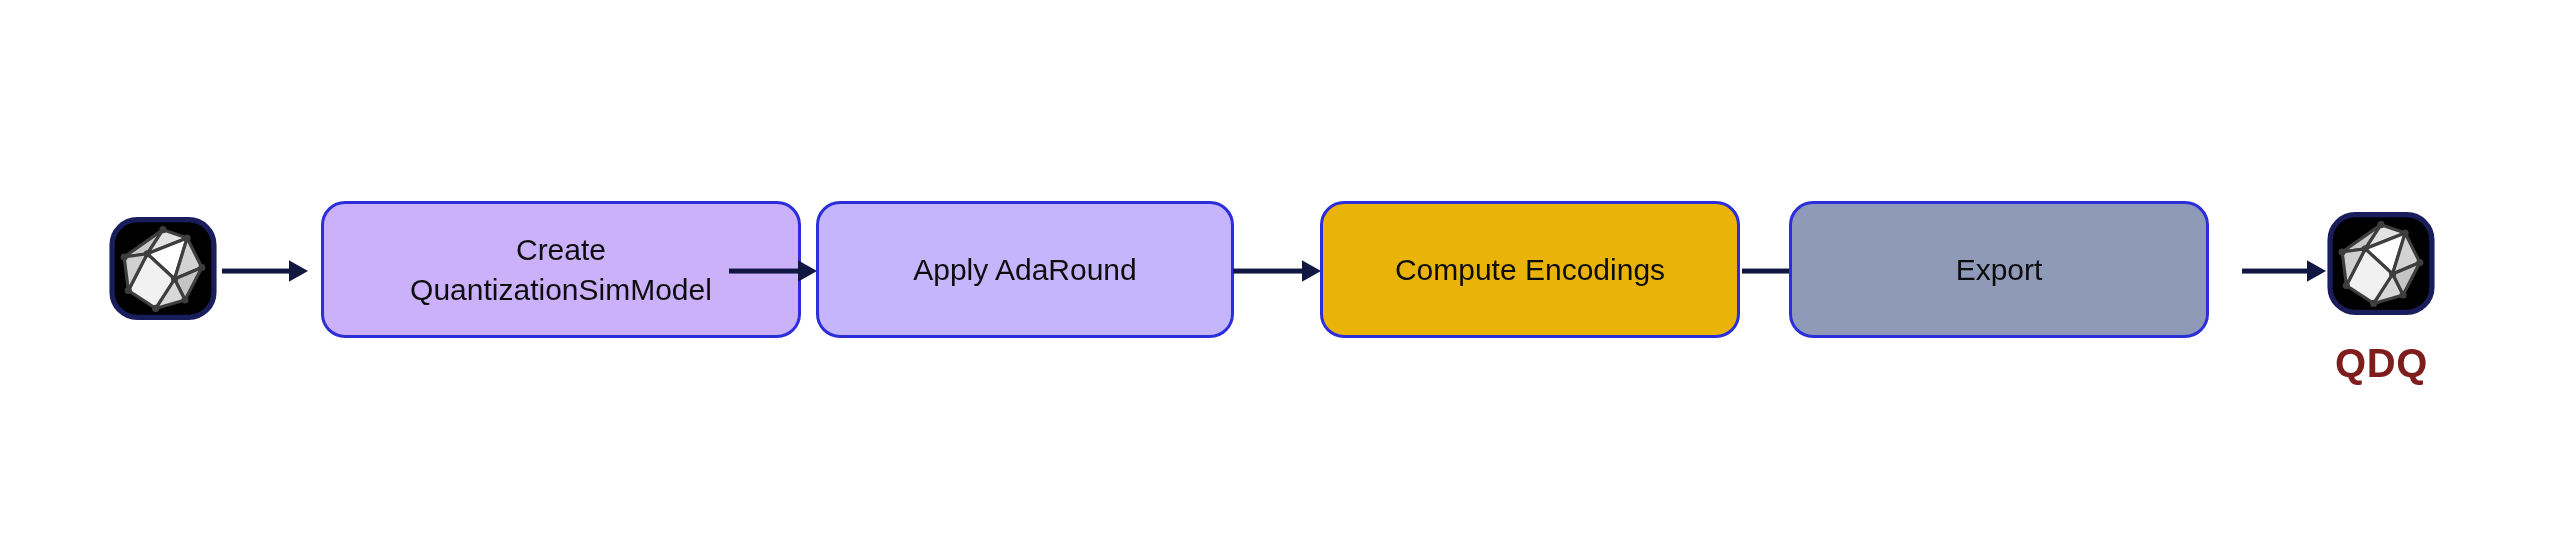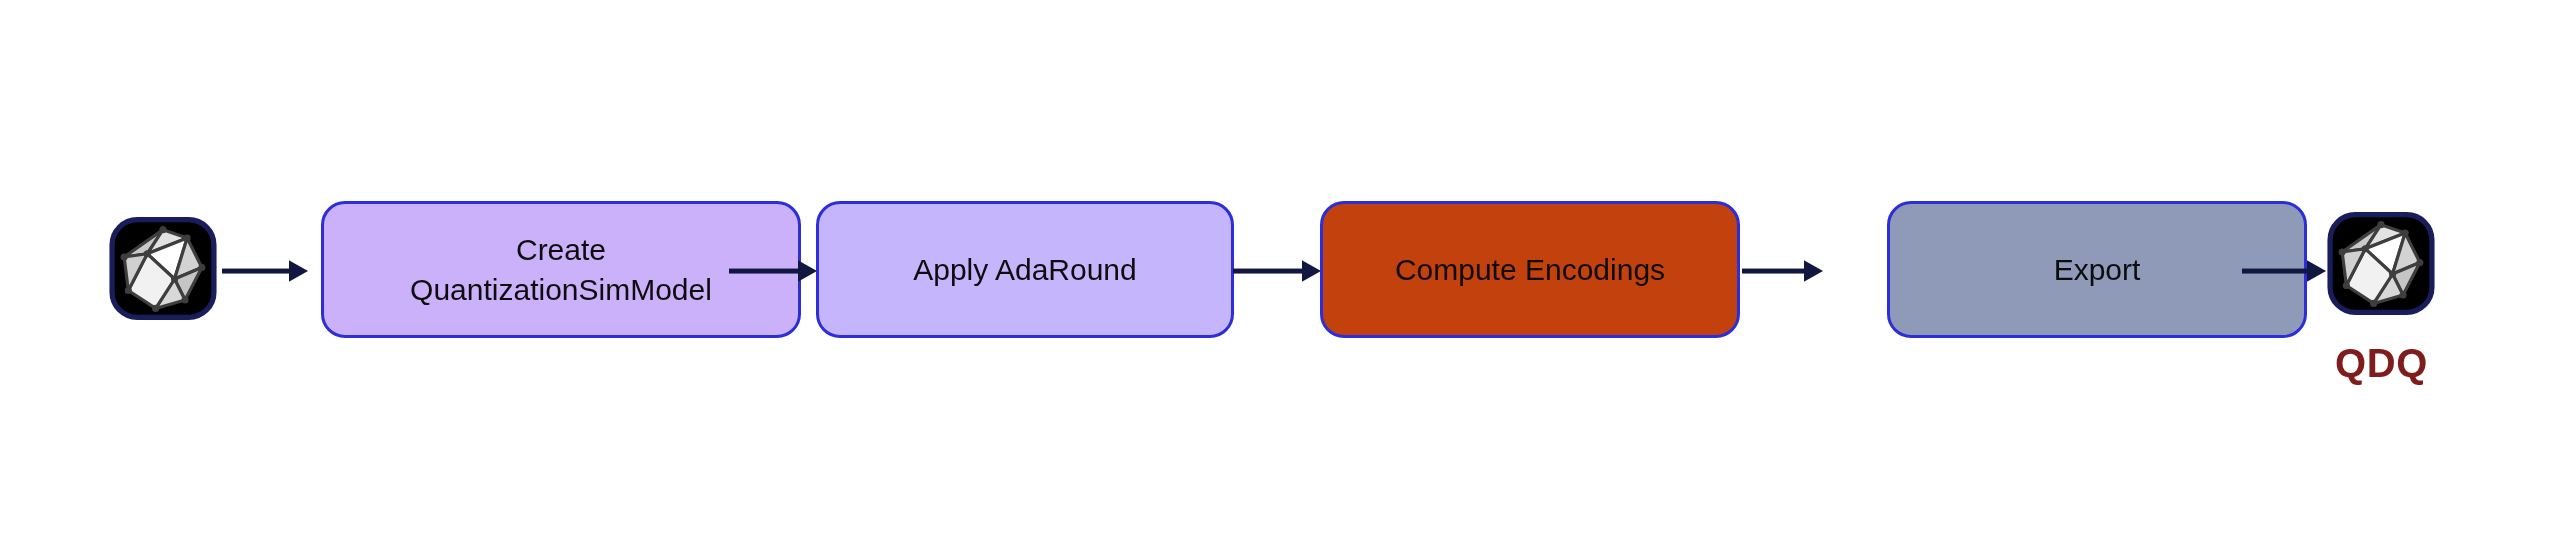--- a/index.html
+++ b/index.html
@@ -40,21 +40,21 @@
     justify-content: center;
     text-align: center;
     font-size: 30px;
     line-height: 40px;
     color: #0d0d0d;
   }
   .step .line { display: block; }
   #step-0 { left: 321px;  width: 480px; }
   #step-1 { left: 816px; width: 418px; }
   #step-2 { left: 1320px; width: 420px; }
-  #step-3 { left: 1887px; width: 420px; }
+  #step-3 { left: 1789px; width: 420px; }
 
   
   .arrow { position: absolute; top: 259px; height: 24px; }
   .arrow-shaft {
     position: absolute;
     left: 0; right: 16.7px;
     top: 50%; height: 4.9px;
     transform: translateY(-50%);
   }
   .arrow-head {
@@ -134,21 +134,21 @@
 
   <div class="step" id="step-1" style="background-color: #c4b5fd;">
     <span class="line">Apply AdaRound</span>
   </div>
 
   <div class="arrow" id="arrow-2">
     <div class="arrow-shaft" style="background-color: rgb(17, 23, 65);"></div>
     <div class="arrow-head" style="background-color: rgb(17, 23, 65);"></div>
   </div>
 
-  <div class="step" id="step-2" style="background-color: #c2410c;">
+  <div class="step" id="step-2" style="background-color: #eab308;">
     <span class="line">Compute Encodings</span>
   </div>
 
   <div class="arrow" id="arrow-3">
     <div class="arrow-shaft" style="background-color: rgb(17, 23, 65);"></div>
     <div class="arrow-head" style="background-color: rgb(17, 23, 65);"></div>
   </div>
 
   <div class="step" id="step-3" style="background-color: rgb(143, 154, 184);">
     <span class="line">Export</span>

